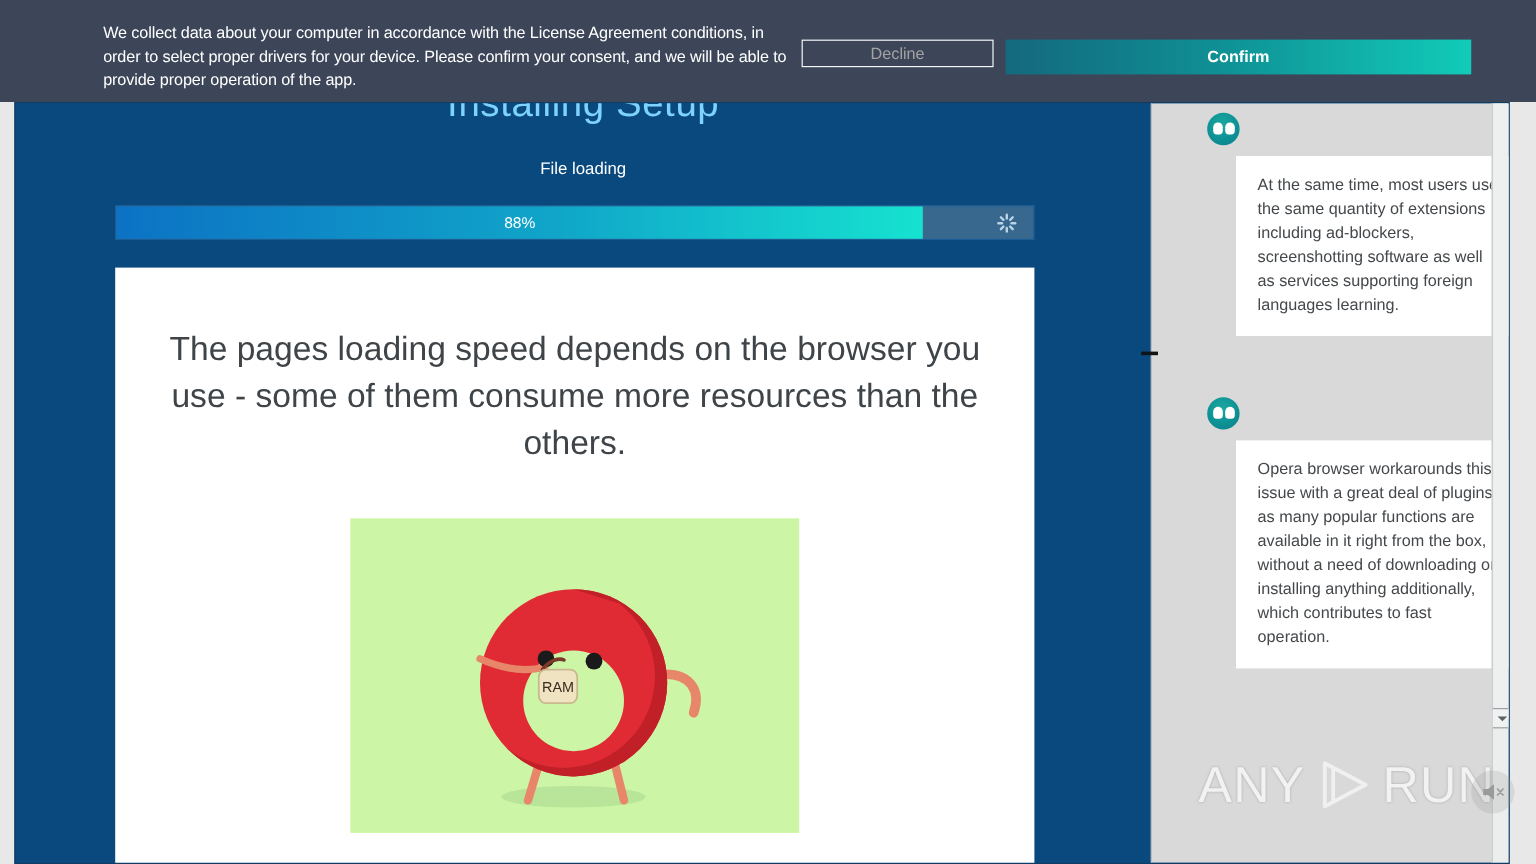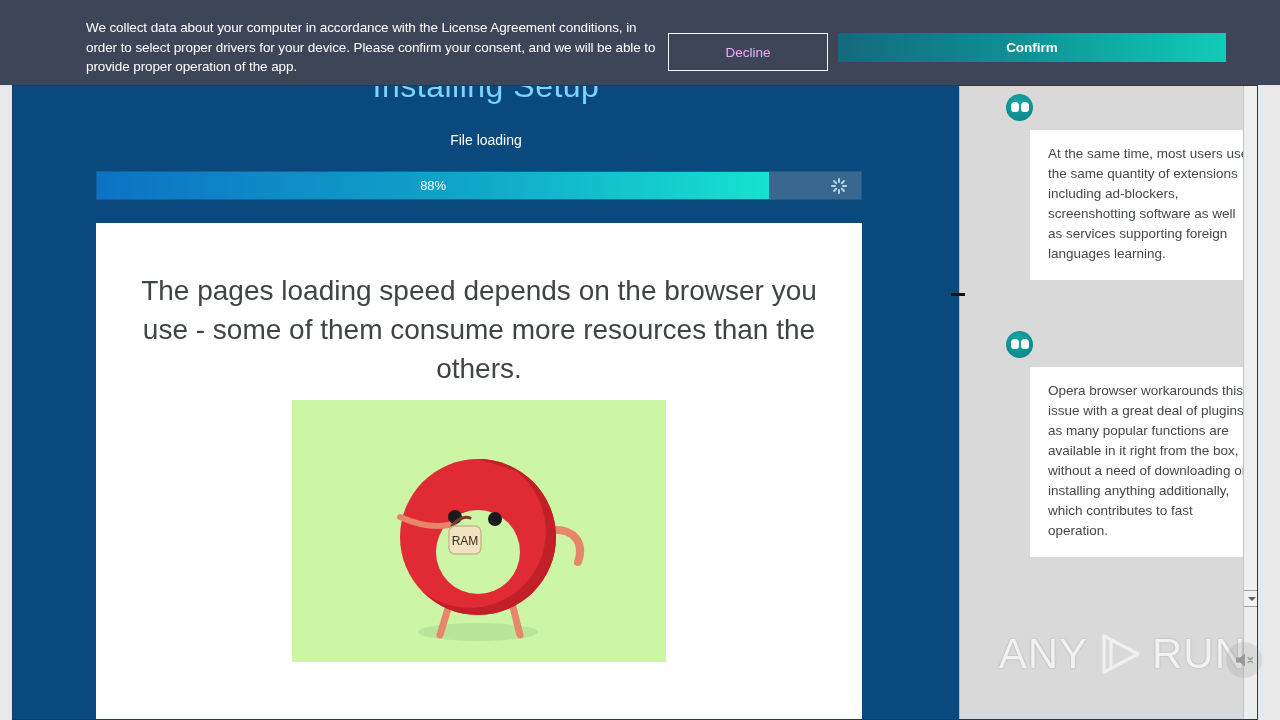--- a/index.html
+++ b/index.html
@@ -18,23 +18,23 @@
     background: #3d4659;
     display: flex; align-items: center;
     z-index: 40;
   }
   .consent-text {
     position: absolute; left: 86px; top: 18px; width: 580px;
     color: #ffffff; font-size: 13.5px; line-height: 19.6px;
     letter-spacing: -0.1px;
   }
   .btn-decline {
-    position: absolute; left: 668px; top: 33px; width: 160px; height: 38px;
+    position: absolute; left: 668px; top: 33px; width: 160px; height: 23px;
     border: 1px solid #f3f4f6; background: transparent;
-    color: #f0abfc; font-size: 13.5px; font-family: "Liberation Sans", sans-serif;
+    color: #a3a3a3; font-size: 13.5px; font-family: "Liberation Sans", sans-serif;
     display: flex; align-items: center; justify-content: center;
     cursor: pointer;
   }
   .btn-confirm {
     position: absolute; left: 838px; top: 33px; width: 388px; height: 29px;
     border: none;
     background: linear-gradient(to right, #14697d 0%, #0f8f94 45%, #11cbb8 100%);
     color: #ffffff; font-size: 13.5px; font-weight: bold;
     font-family: "Liberation Sans", sans-serif;
     display: flex; align-items: center; justify-content: center;
@@ -97,21 +97,21 @@
     position: absolute; left: 83px; top: 137px;
     width: 766px; height: 500px;
     background: #ffffff;
     display: flex; flex-direction: column; align-items: center;
   }
   .card-headline {
     margin-top: 48px; width: 690px; text-align: center;
     color: #3f4448; font-size: 28px; font-weight: 400; line-height: 39px;
   }
   .card-figure {
-    margin-top: 12px; width: 374px; height: 262px;
+    margin-top: 44px; width: 374px; height: 262px;
     background: #ccf5a6; position: relative; overflow: hidden;
   }
   .card-figure svg { display: block; width: 100%; height: 100%; }
 
   
   .side-pane {
     position: absolute; left: 946px; top: 0; width: 300px; height: 100%;
     background: #d9d9d9;
     border-left: 1px solid #b8bcc0;
     overflow: hidden;

